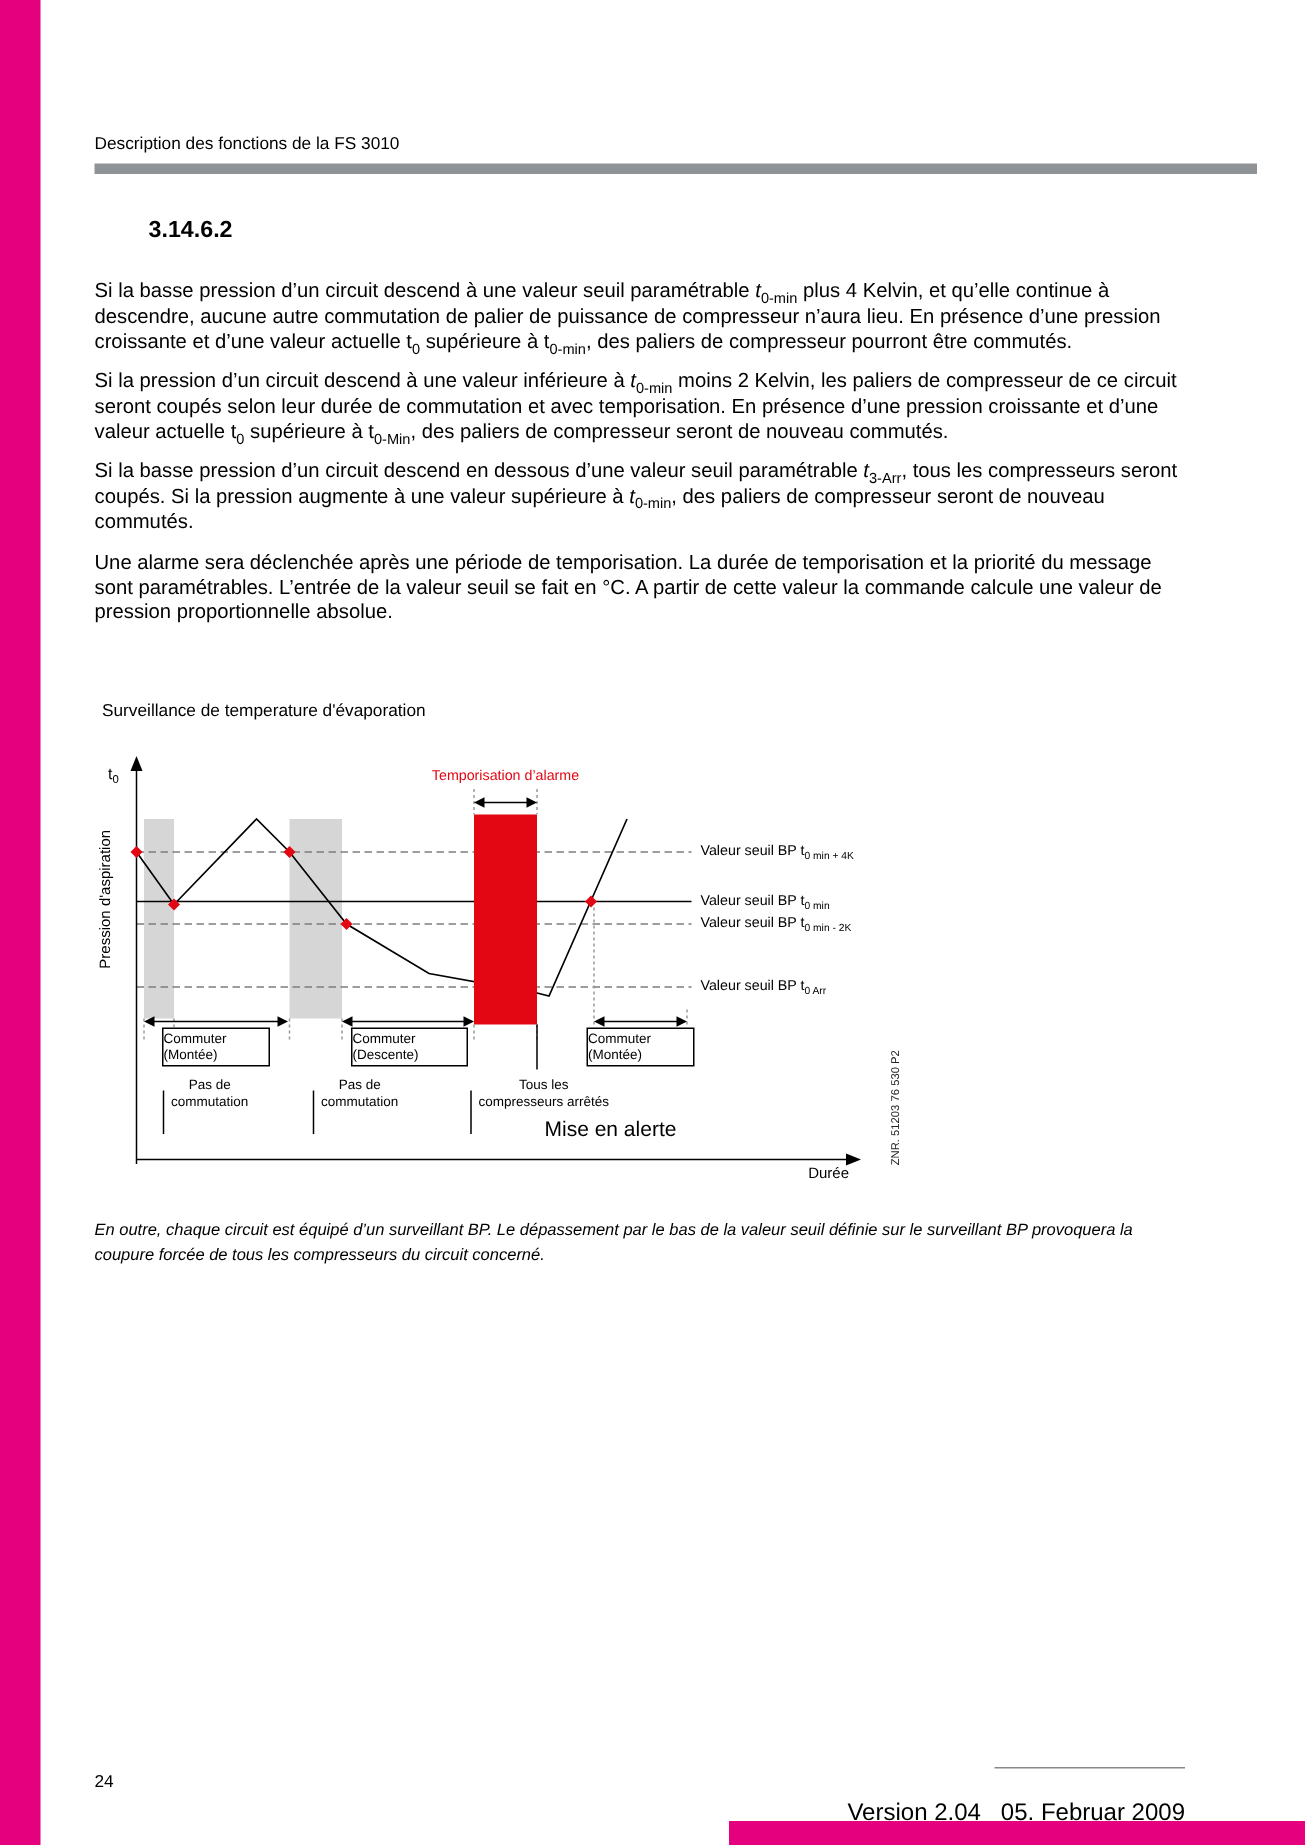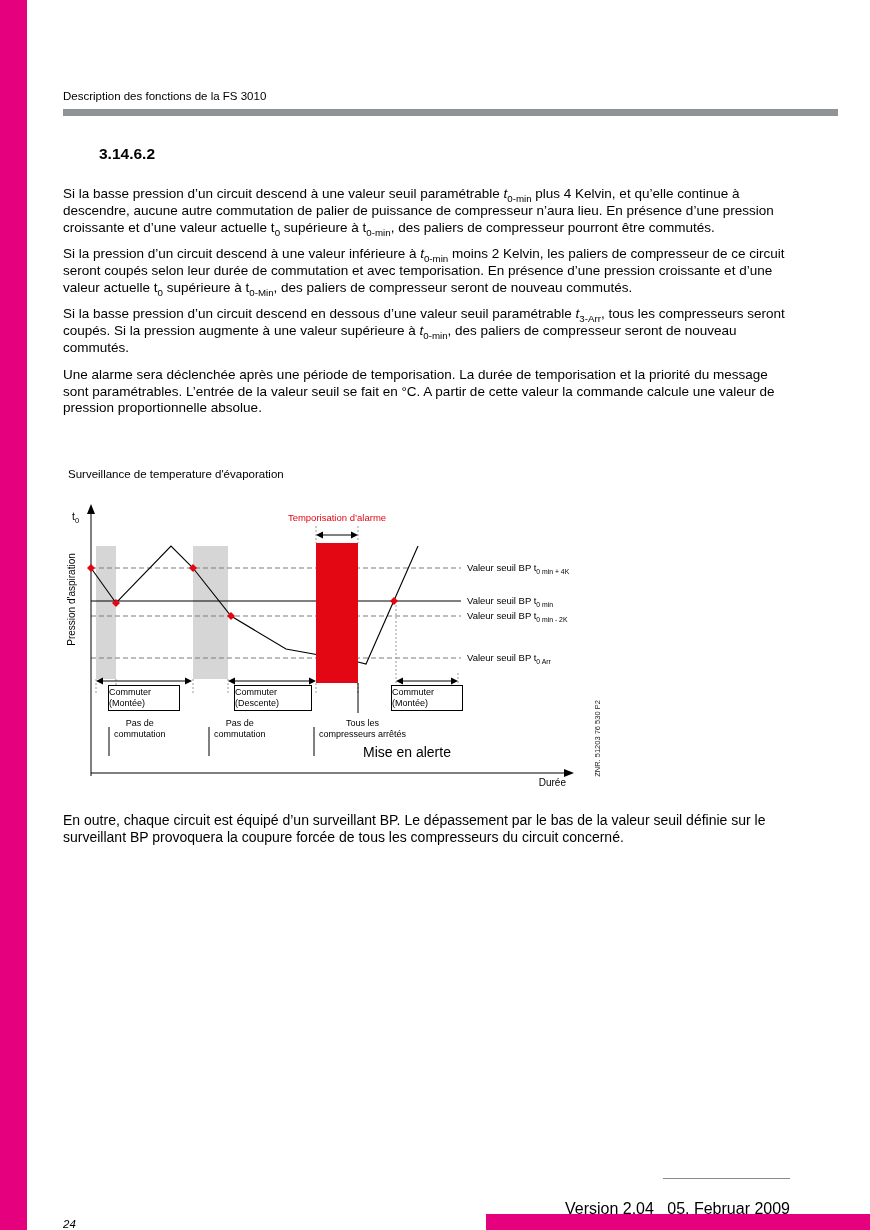--- a/index.html
+++ b/index.html
@@ -12,21 +12,21 @@
   .header-title{font-size:11.5px;margin-bottom:7px;}
   .header-rule{height:7px;background:var(--rule_gray,#909396);}
 
   .section-heading{position:absolute;left:63px;top:145px;font-size:15.5px;font-weight:bold;display:flex;}
   .section-number{width:122px;flex:0 0 auto;margin-left:36px;}
 
   .body{position:absolute;left:63px;top:186px;width:729px;font-size:13.5px;line-height:16.9px;}
   .body p{margin:0 0 9.5px 0;}
   sub{font-size:0.72em;line-height:0;}
 
-  .closing{position:absolute;left:63px;top:812px;width:729px;font-size:14px;line-height:16.9px;margin:0;}
+  .closing{position:absolute;left:63px;top:812px;width:729px;font-size:11px;line-height:16.9px;margin:0;font-style:italic;}
 
   
   .figure{position:absolute;left:66px;top:466px;width:580px;height:340px;}
   .fig-svg{position:absolute;left:0;top:0;}
   .fig-svg line{stroke-width:1;}
   .band{fill:var(--band_gray,#d6d6d6);}
   .redband{fill:var(--alarm_red,#e30613);}
   .dash{stroke:#7d7d7d;stroke-dasharray:5 3;}
   .solid{stroke:#000;}
   .dots line{stroke:#9a9a9a;stroke-dasharray:2 2;}
@@ -46,21 +46,21 @@
   .b1{left:42px;width:70px;}
   .b2{left:168px;width:76px;}
   .b3{left:325px;width:70px;}
   .alert-label{position:absolute;left:297px;top:241px;font-size:14px;margin-top:37px;}
   .zone{position:absolute;top:252px;font-size:9px;line-height:11px;white-space:pre-line;text-align:center;}
   .z1{left:48px;}.z2{left:148px;}.z3{left:253px;}
   .x-label{position:absolute;left:440px;top:311px;width:60px;text-align:right;font-size:10px;}
   .ref-label{position:absolute;left:486px;top:268px;width:90px;font-size:7.5px;color:#222;
              text-align:center;transform:rotate(-90deg);}
 
-  .footer-page{position:absolute;left:63px;top:1218px;font-size:11.5px;font-style:italic;}
+  .footer-page{position:absolute;left:63px;top:1182px;font-size:11.5px;}
   .footer-version{position:absolute;right:80px;top:1184px;font-size:16px;white-space:pre;margin-top:16px;}
   .footer-rule{position:absolute;right:80px;top:1178px;width:127px;height:1px;background:#8a8a8a;}
 </style>
 </head>
 <body>
 
 <div class="page">
   <div class="accent-left"></div>
 
   <div class="header">

